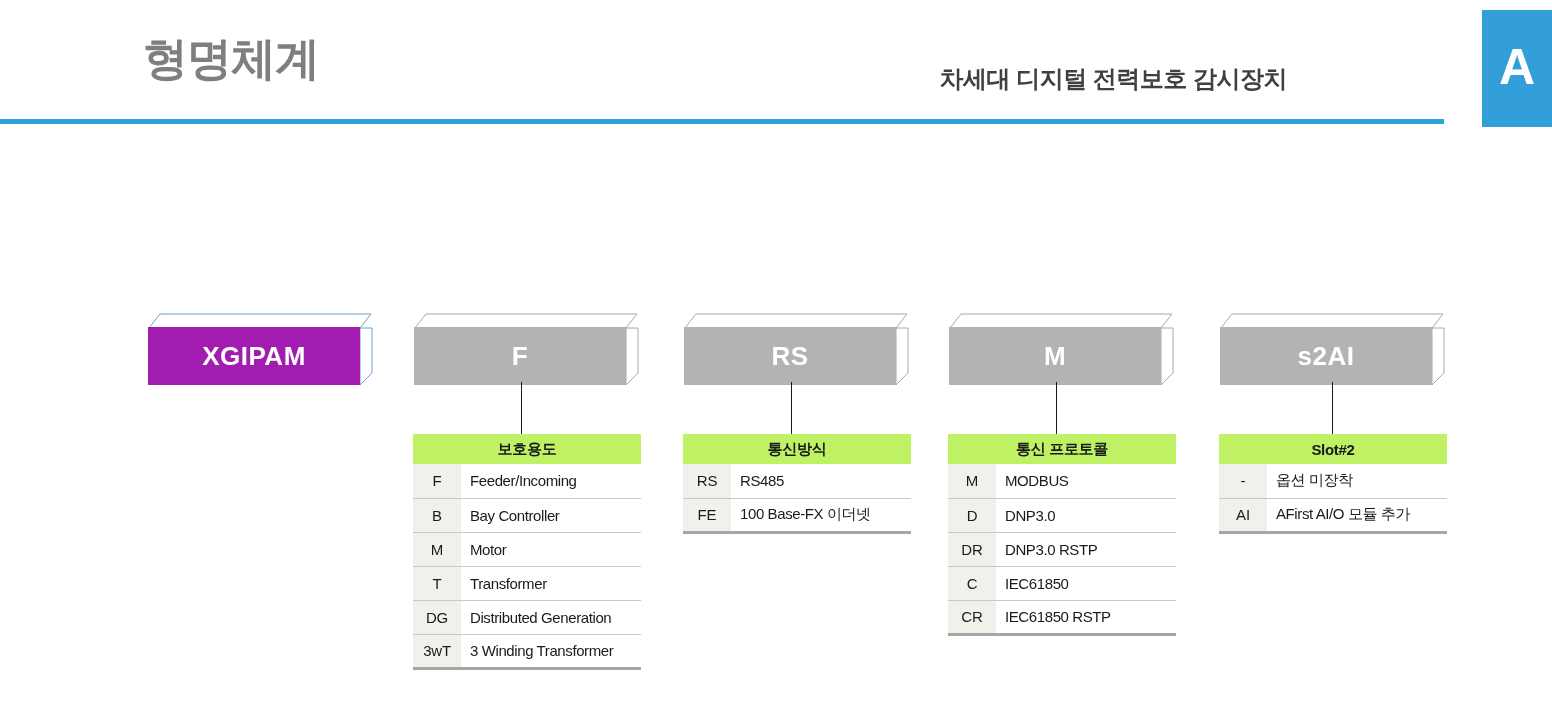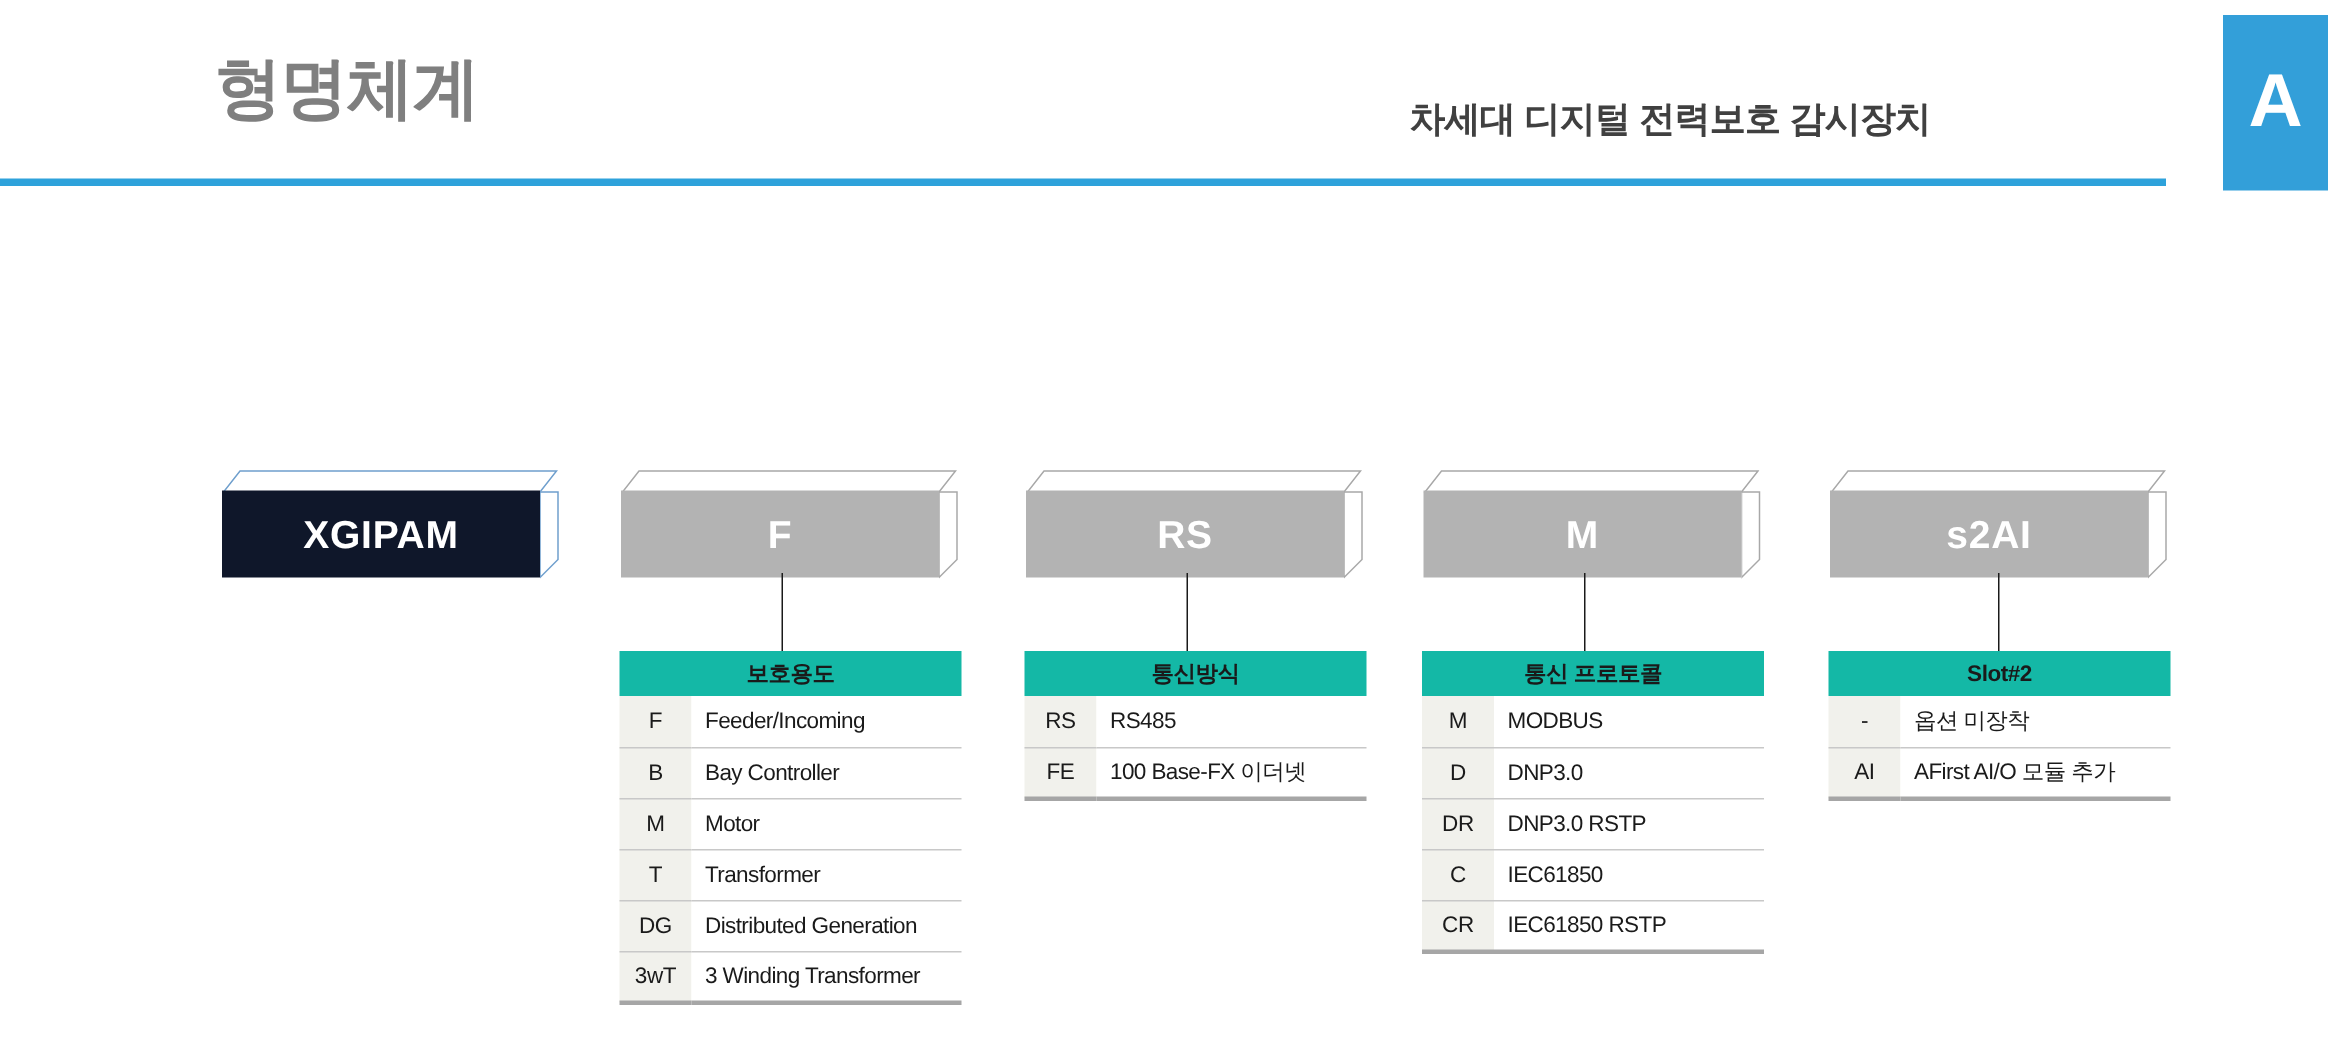--- a/index.html
+++ b/index.html
@@ -91,21 +91,21 @@
     justify-content: center;
   }
   .box3d .front-face .label {
     font-size: 26px;
     font-weight: bold;
     color: #ffffff;
     letter-spacing: 0.5px;
     line-height: 1;
   }
   .box3d.gray .front-face { background: #b3b3b3; }
-  .box3d.blue  .front-face { background: #0f172a; }
+  .box3d.blue  .front-face { background: #a21caf; }
 
   .box3d .side-face {
     position: absolute;
     left: 212px;
     top: 14px;
     width: 13px;
     height: 58px;
   }
   .box3d .side-face svg { display: block; }
 
@@ -117,21 +117,21 @@
   }
 
   
   .spec-table {
     position: absolute;
     width: 228px;
     border-collapse: collapse;
     background: #ffffff;
   }
   .spec-table .hdr-cell {
-    background: #14b8a6;
+    background: #bef264;
     text-align: center;
     font-size: 15px;
     font-weight: bold;
     color: #1a1a1a;
     height: 30px;
     padding: 0 4px;
     letter-spacing: -0.3px;
     border: none;
   }
   .spec-table td.code {

